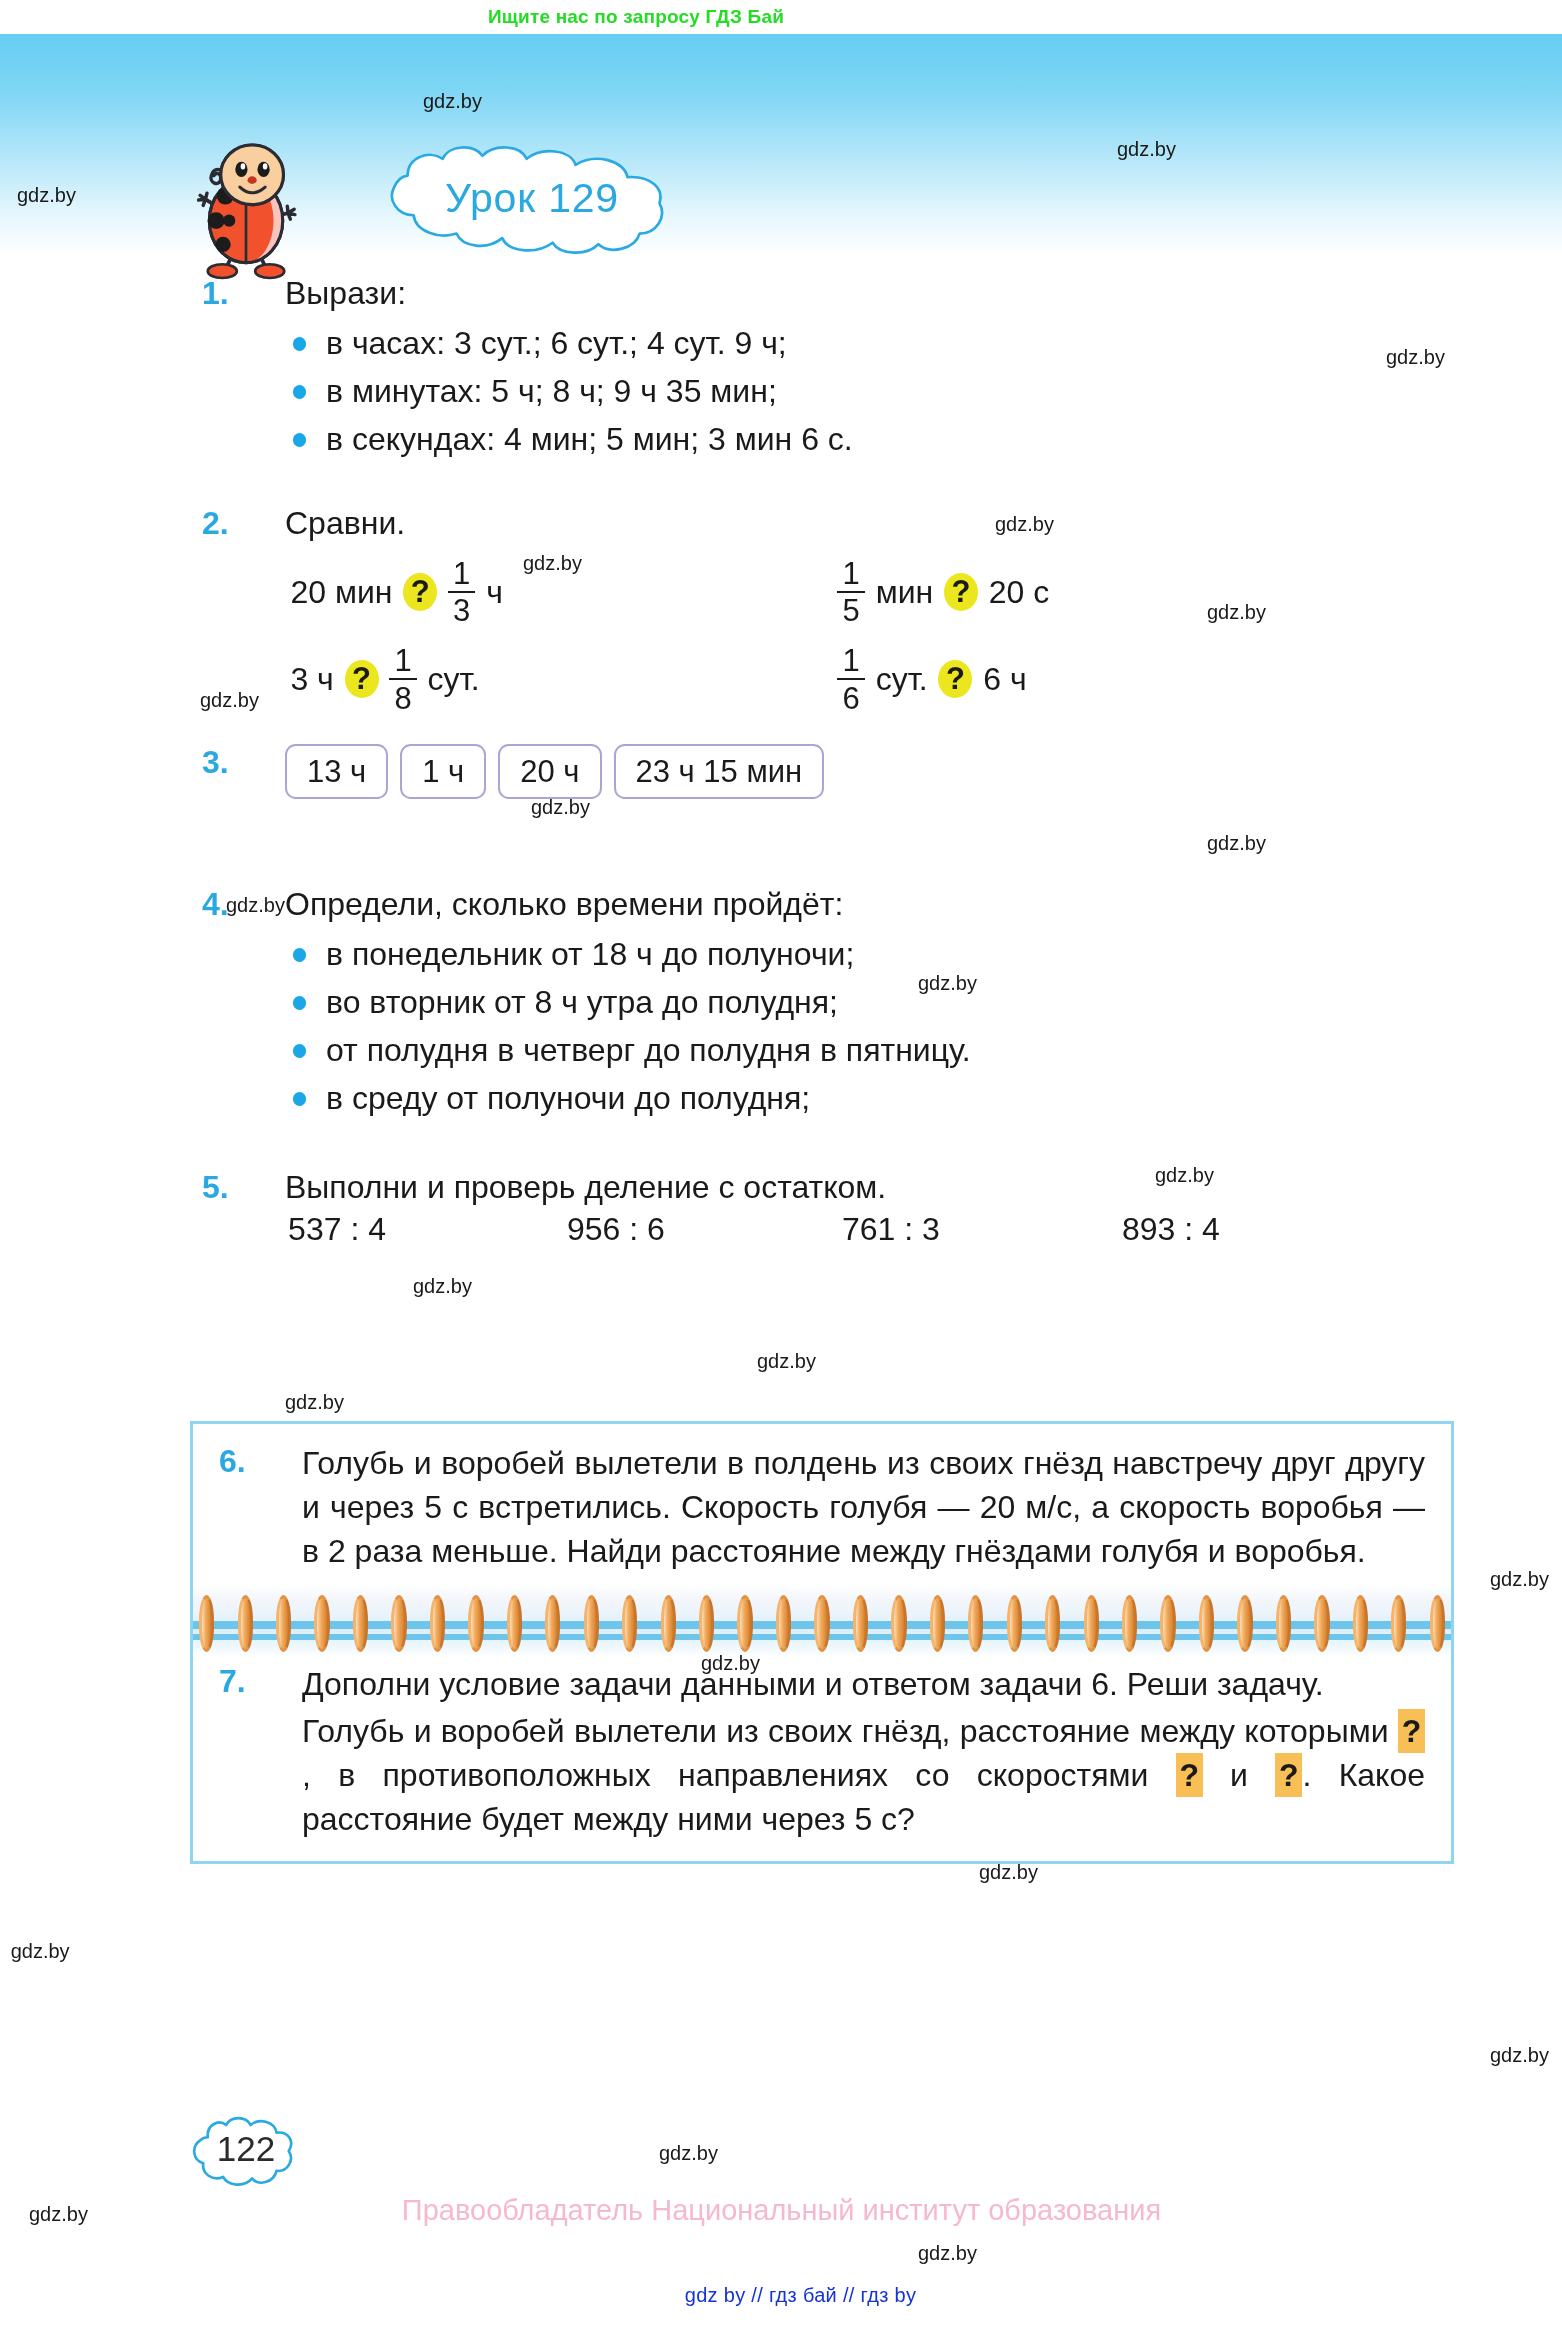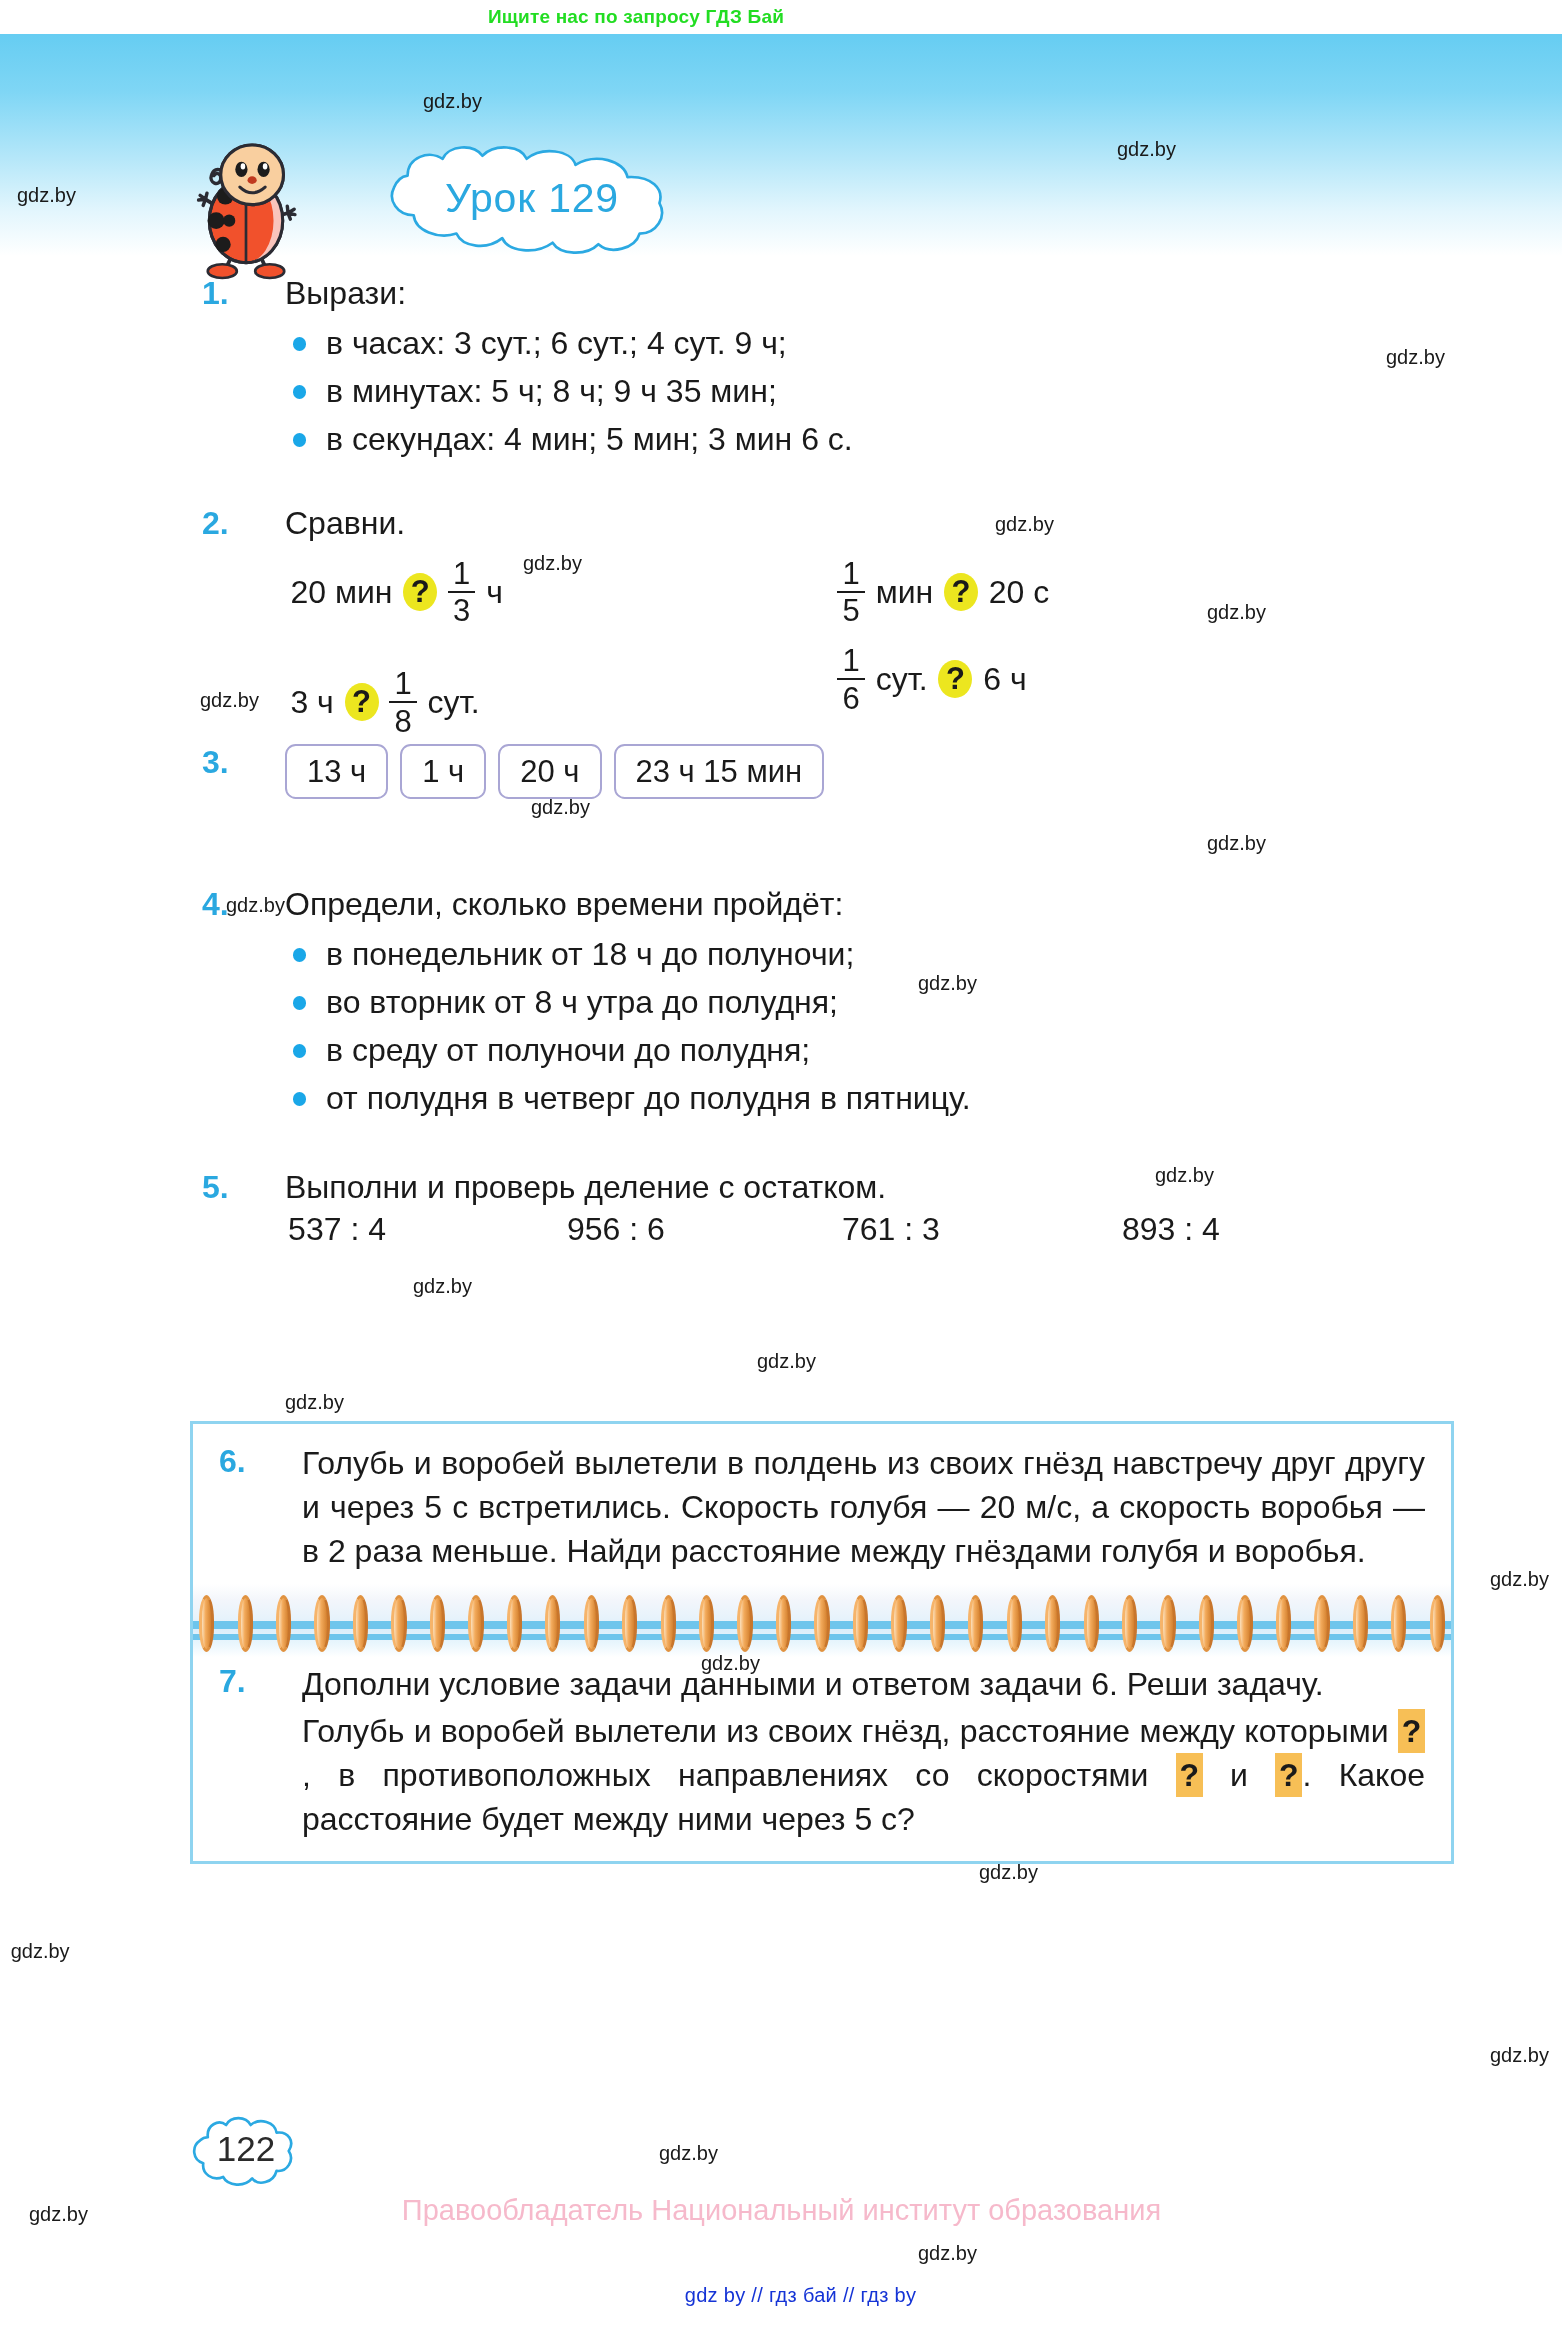--- a/index.html
+++ b/index.html
@@ -488,21 +488,21 @@
             <span class="frac">
               <span class="num">1</span>
               <span class="bar"></span>
               <span class="den">5</span>
             </span>
             <span>мин</span>
             <span class="qmark-yellow">?</span>
             <span>20 с</span>
           </div>
 
-          <div class="compare-item" style="left:0px; top:92px;margin-top:23px;">
+          <div class="compare-item" style="left:0px; top:92px;">
             <span>3 ч</span>
             <span class="qmark-yellow">?</span>
             <span class="frac">
               <span class="num">1</span>
               <span class="bar"></span>
               <span class="den">8</span>
             </span>
             <span>сут.</span>
           </div>
 
@@ -541,25 +541,25 @@
           <li>
             <span class="bullet-dot"></span>
             <span>в понедельник от 18 ч до полуночи;</span>
           </li>
           <li>
             <span class="bullet-dot"></span>
             <span>во вторник от 8 ч утра до полудня;</span>
           </li>
           <li>
             <span class="bullet-dot"></span>
-            <span>в среду от полуночи до полудня;</span>
+            <span>от полудня в четверг до полудня в пятницу.</span>
           </li>
           <li>
             <span class="bullet-dot"></span>
-            <span>от полудня в четверг до полудня в пятницу.</span>
+            <span>в среду от полуночи до полудня;</span>
           </li>
         </ul>
       </div>
     </div>
 
     <div class="task" style="height:107px;">
       <div class="task-num">5.</div>
       <div class="task-body">
         <div class="task-title">Выполни и проверь деление с остатком.</div>
         <div class="expr-row">

